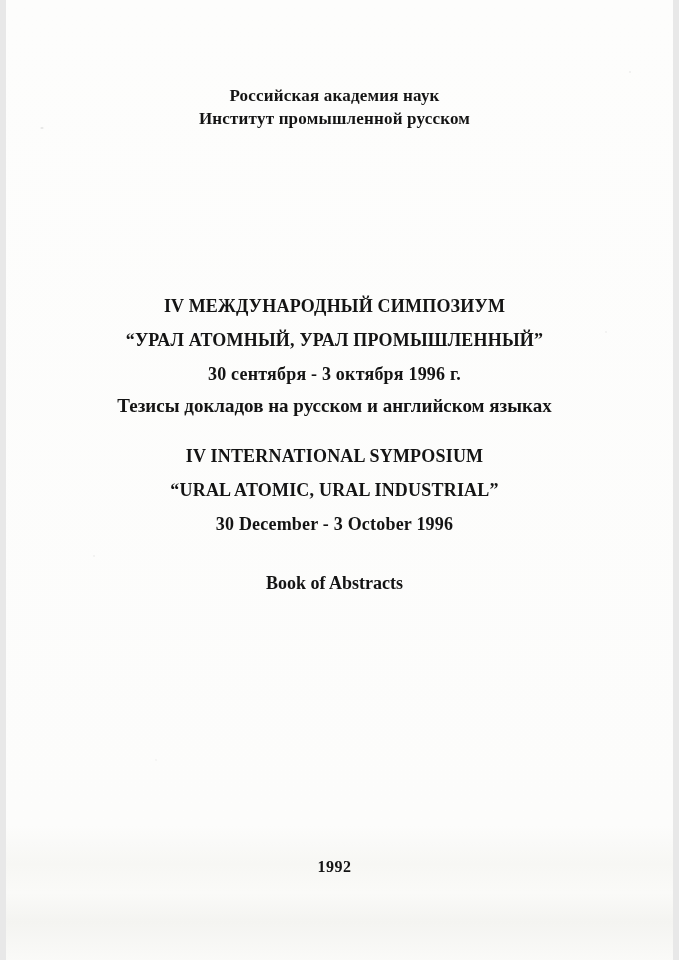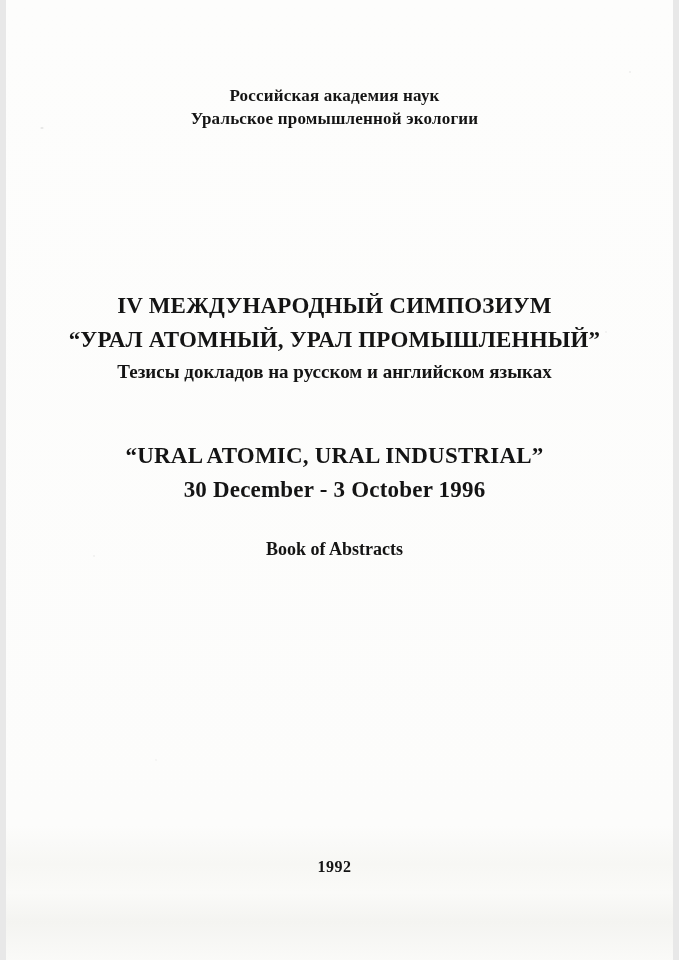--- a/index.html
+++ b/index.html
@@ -39,21 +39,21 @@
     line-height: 23px;
     letter-spacing: 0.2px;
   }
   .title-ru {
     top: 289px;
   }
   .title-en {
     top: 439px;
   }
   .t-lg {
-    font-size: 23px;
+    font-size: 18px;
     line-height: 34px;
     letter-spacing: 0.2px;
     white-space: nowrap;
   }
   .t-sm {
     font-size: 19px;
     line-height: 30px;
     text-align: center;
   }
   .t-sm-en {
@@ -67,30 +67,32 @@
     letter-spacing: 0.5px;
   }
 </style>
 </head>
 <body>
 
 <div class="page">
 
   <header class="centered-block org-header">
     <div>Российская академия наук</div>
-    <div>Уральское промышленной экологии</div>
+    <div>Институт промышленной русском</div>
   </header>
 
   <section class="centered-block title-ru">
     <div class="t-lg">IV МЕЖДУНАРОДНЫЙ СИМПОЗИУМ</div>
     <div class="t-lg">“УРАЛ АТОМНЫЙ, УРАЛ ПРОМЫШЛЕННЫЙ”</div>
+    <div class="t-lg">30 сентября - 3 октября 1996 г.</div>
     <div class="t-sm">Тезисы докладов на русском и английском языках</div>
   </section>
 
   <section class="centered-block title-en">
+    <div class="t-lg">IV INTERNATIONAL SYMPOSIUM</div>
     <div class="t-lg">“URAL ATOMIC, URAL INDUSTRIAL”</div>
     <div class="t-lg">30 December - 3 October 1996</div>
     <div class="t-sm-en">Book of Abstracts</div>
   </section>
 
   <footer class="centered-block footer-year">
     <span>1992</span>
   </footer>
 
 </div>

